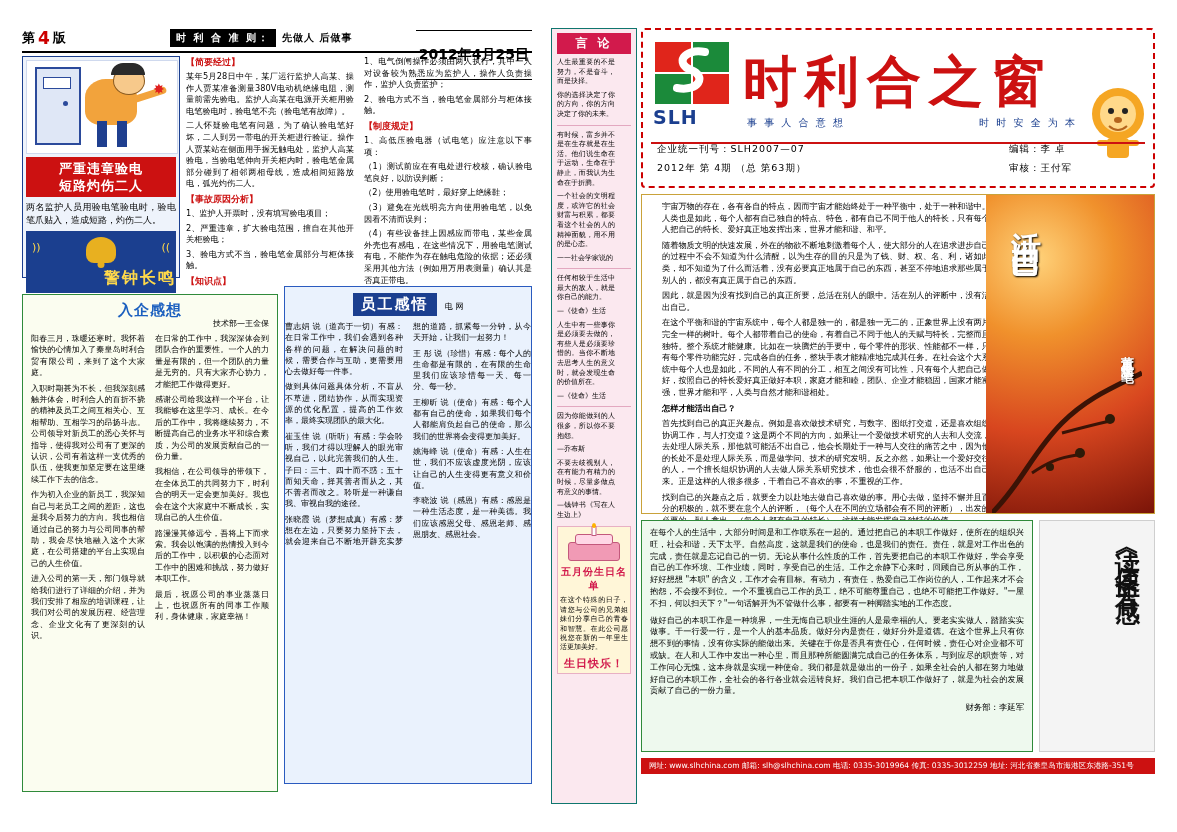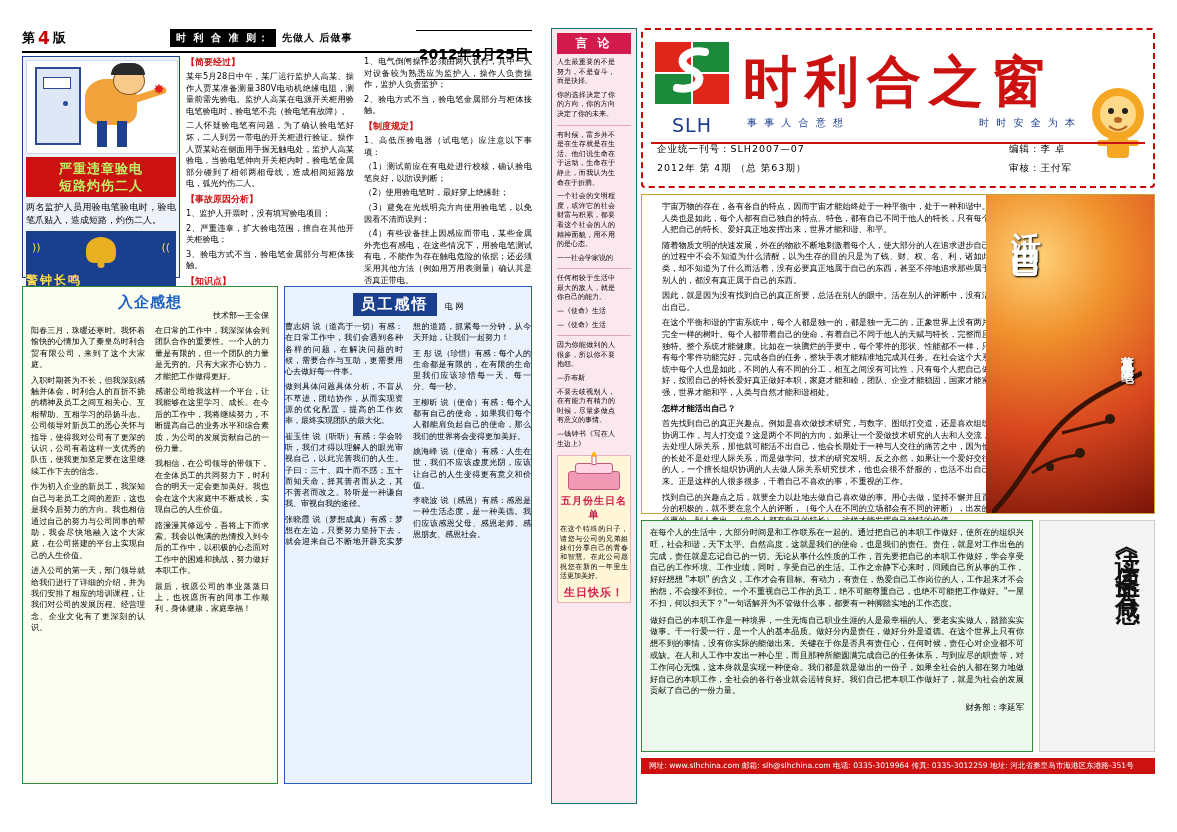--- a/index.html
+++ b/index.html
@@ -30,35 +30,35 @@
   .c-door{position:absolute;left:8px;top:6px;width:42px;height:74px;background:#dfe7f6;border:2px solid #2b4a9b;}
   .c-door:after{content:"";position:absolute;left:6px;top:8px;width:26px;height:10px;background:#fff;border:1px solid #2b4a9b;}
   .c-knob{position:absolute;left:36px;top:40px;width:5px;height:5px;border-radius:50%;background:#2b4a9b;}
   .c-body{position:absolute;left:58px;top:18px;width:52px;height:46px;background:#f2a33c;border-radius:40% 40% 30% 30%;}
   .c-head{position:absolute;left:86px;top:6px;width:30px;height:26px;background:#f7c98b;border-radius:50%;border:1px solid #8a5a20;}
   .c-hair{position:absolute;left:84px;top:2px;width:34px;height:12px;background:#2a2a2a;border-radius:18px 18px 0 0;}
   .c-arm{position:absolute;left:106px;top:30px;width:34px;height:7px;background:#f2a33c;transform:rotate(-18deg);border-radius:4px;}
   .c-leg{position:absolute;left:70px;top:60px;width:10px;height:26px;background:#1f3f8f;}
   .c-leg2{position:absolute;left:90px;top:60px;width:10px;height:26px;background:#1f3f8f;}
   .c-spark{position:absolute;left:126px;top:20px;color:#e02020;font-size:14px;font-weight:bold;}
-  .redband{margin-top:3px;background:#cc1111;color:#bef264;text-align:center;font-size:13px;font-weight:bold;line-height:17px;padding:3px 0;letter-spacing:1px;}
+  .redband{margin-top:3px;background:#cc1111;color:#ffffff;text-align:center;font-size:13px;font-weight:bold;line-height:17px;padding:3px 0;letter-spacing:1px;}
   .acc-text{font-size:9px;line-height:13px;margin-top:4px;text-align:justify;}
   .bell{position:relative;margin-top:4px;height:62px;background:#1b3f8f;overflow:hidden;}
   .bell-in{position:absolute;left:50%;top:6px;transform:translateX(-50%);width:30px;height:26px;background:#e8b020;border-radius:50% 50% 8px 8px;}
   .bell-in:after{content:"";position:absolute;left:50%;bottom:-5px;transform:translateX(-50%);width:7px;height:7px;border-radius:50%;background:#e8b020;}
-  .bell-txt{position:absolute;left:0;right:0;bottom:4px;text-align:left;color:#ffd94a;font-size:12px;font-weight:bold;letter-spacing:2px;}
+  .bell-txt{position:absolute;left:0;right:0;bottom:4px;text-align:right;color:#ffd94a;font-size:16px;font-weight:bold;letter-spacing:2px;}
   .bell-ray{position:absolute;left:6px;top:10px;color:#ffd94a;font-size:11px;}
   .bell-ray2{position:absolute;right:6px;top:10px;color:#ffd94a;font-size:11px;}
 
   .b-article{left:186px;top:56px;width:346px;height:222px;}
   .a-title{color:#cc1111;font-size:9px;font-weight:bold;margin:0 0 2px 0;}
   .a-p{font-size:8.2px;line-height:11.6px;text-align:justify;margin:0 0 3px 0;}
   .cols2{column-count:2;column-gap:10px;}
 
-  .b-green{left:22px;top:286px;width:256px;height:498px;border:1px solid #2f8a3a;background:#fbfdf0;padding:6px 8px;box-sizing:border-box;}
+  .b-green{left:22px;top:294px;width:256px;height:498px;border:1px solid #2f8a3a;background:#fbfdf0;padding:6px 8px;box-sizing:border-box;}
   .g-title{text-align:center;color:#1b5fbf;font-size:15px;font-weight:bold;letter-spacing:1px;}
   .g-sub{text-align:right;font-size:8px;margin-top:-2px;margin-bottom:4px;}
   .g-body{font-size:8px;line-height:11.4px;text-align:justify;}
   .g-body p{margin:0 0 4px 0;}
 
   .b-blue{left:284px;top:286px;width:248px;height:498px;border:1px solid #2a5bbf;background:#eaf2fd;padding:6px 0;box-sizing:border-box;}
   .bl-head{text-align:center;}
   .bl-badge{display:inline-block;background:#1b3f8f;color:#fff;font-size:15px;font-weight:bold;padding:2px 8px;letter-spacing:2px;}
   .bl-sub{font-size:8px;margin-left:6px;}
   .bl-body{font-size:8px;line-height:11.3px;text-align:justify;margin-top:5px;}
@@ -78,21 +78,21 @@
   .cake-flame{position:absolute;left:50%;transform:translateX(-50%);bottom:35px;width:4px;height:5px;background:#ffb300;border-radius:50%;}
   .cake-title{color:#d21a4c;font-size:10px;font-weight:bold;letter-spacing:1px;margin-top:2px;}
   .cake-txt{font-size:7px;line-height:9.4px;text-align:justify;margin-top:3px;}
   .cake-hb{color:#d21a4c;font-size:11px;font-weight:bold;margin-top:3px;letter-spacing:1px;}
 
   
   .rightpage{position:absolute;left:641px;top:28px;width:514px;height:776px;}
   .nameplate{position:relative;border:2px dashed #c00;border-radius:4px;background:#fff;height:160px;box-sizing:border-box;padding:6px 8px;}
   .logo{position:absolute;left:10px;top:10px;width:78px;height:86px;}
   .logo-s{position:absolute;left:0;top:0;width:78px;height:66px;}
-  .logo-txt{position:absolute;left:0;top:66px;width:78px;text-align:center;font-size:19px;font-weight:normal;color:#1b3f8f;letter-spacing:1px;font-family:"DejaVu Sans",sans-serif;margin-top:8px;}
+  .logo-txt{position:absolute;left:0;top:66px;width:78px;text-align:left;font-size:19px;font-weight:bold;color:#1b3f8f;letter-spacing:1px;font-family:"DejaVu Sans",sans-serif;}
   .np-title{position:absolute;left:100px;top:16px;font-size:54px;font-weight:bold;color:#cc1111;letter-spacing:8px;font-family:"DejaVu Serif","Liberation Serif",serif;}
   .np-sub{position:absolute;left:104px;top:86px;width:330px;display:flex;justify-content:space-between;font-size:10px;color:#1b3f8f;letter-spacing:2px;}
   .np-lion{position:absolute;right:4px;top:54px;width:62px;height:78px;}
   .np-rule{position:absolute;left:8px;right:8px;top:112px;height:2px;background:#cc1111;}
   .np-info{position:absolute;left:14px;right:14px;top:110px;font-size:9.5px;}
   .np-row{display:flex;justify-content:space-between;align-items:center;height:19px;letter-spacing:1px;}
   .np-row .l{flex:0 0 300px;}
   .np-row .r{flex:0 0 130px;}
 
   .hero{position:relative;margin-top:6px;height:320px;border:1px solid #c9a23a;box-sizing:border-box;background:#fff;}
@@ -218,20 +218,21 @@
     <div class="yl-body">
       <p>人生最重要的不是努力，不是奋斗，而是抉择。</p>
       <p>你的选择决定了你的方向，你的方向决定了你的未来。</p>
       <div class="yl-sep"></div>
       <p>有时候，富乡并不是在生存就是在生活。他们说生命在于运动，生命在于静止，而我认为生命在于折腾。</p>
       <p>一个社会的文明程度，或许它的社会财富与积累，都要看这个社会的人的精神面貌，用不用的是心态。</p>
       <p>一一社会学家说的</p>
       <div class="yl-sep"></div>
       <p>任何相较于生活中最大的敌人，就是你自己的能力。</p>
       <p>—《使命》生活</p>
+      <p>人生中有一些事你是必须要去做的，有些人是必须要珍惜的。当你不断地去思考人生的意义时，就会发现生命的价值所在。</p>
       <p>—《使命》生活</p>
       <div class="yl-sep"></div>
       <p>因为你能做到的人很多，所以你不要抱怨。</p>
       <p>—乔布斯</p>
       <p>不要去歧视别人，在有能力有精力的时候，尽量多做点有意义的事情。</p>
       <p>—钱钟书《写在人生边上》</p>
     </div>
     <div class="cake">
       <div class="cake-draw">
         <div class="cake-base"></div>

